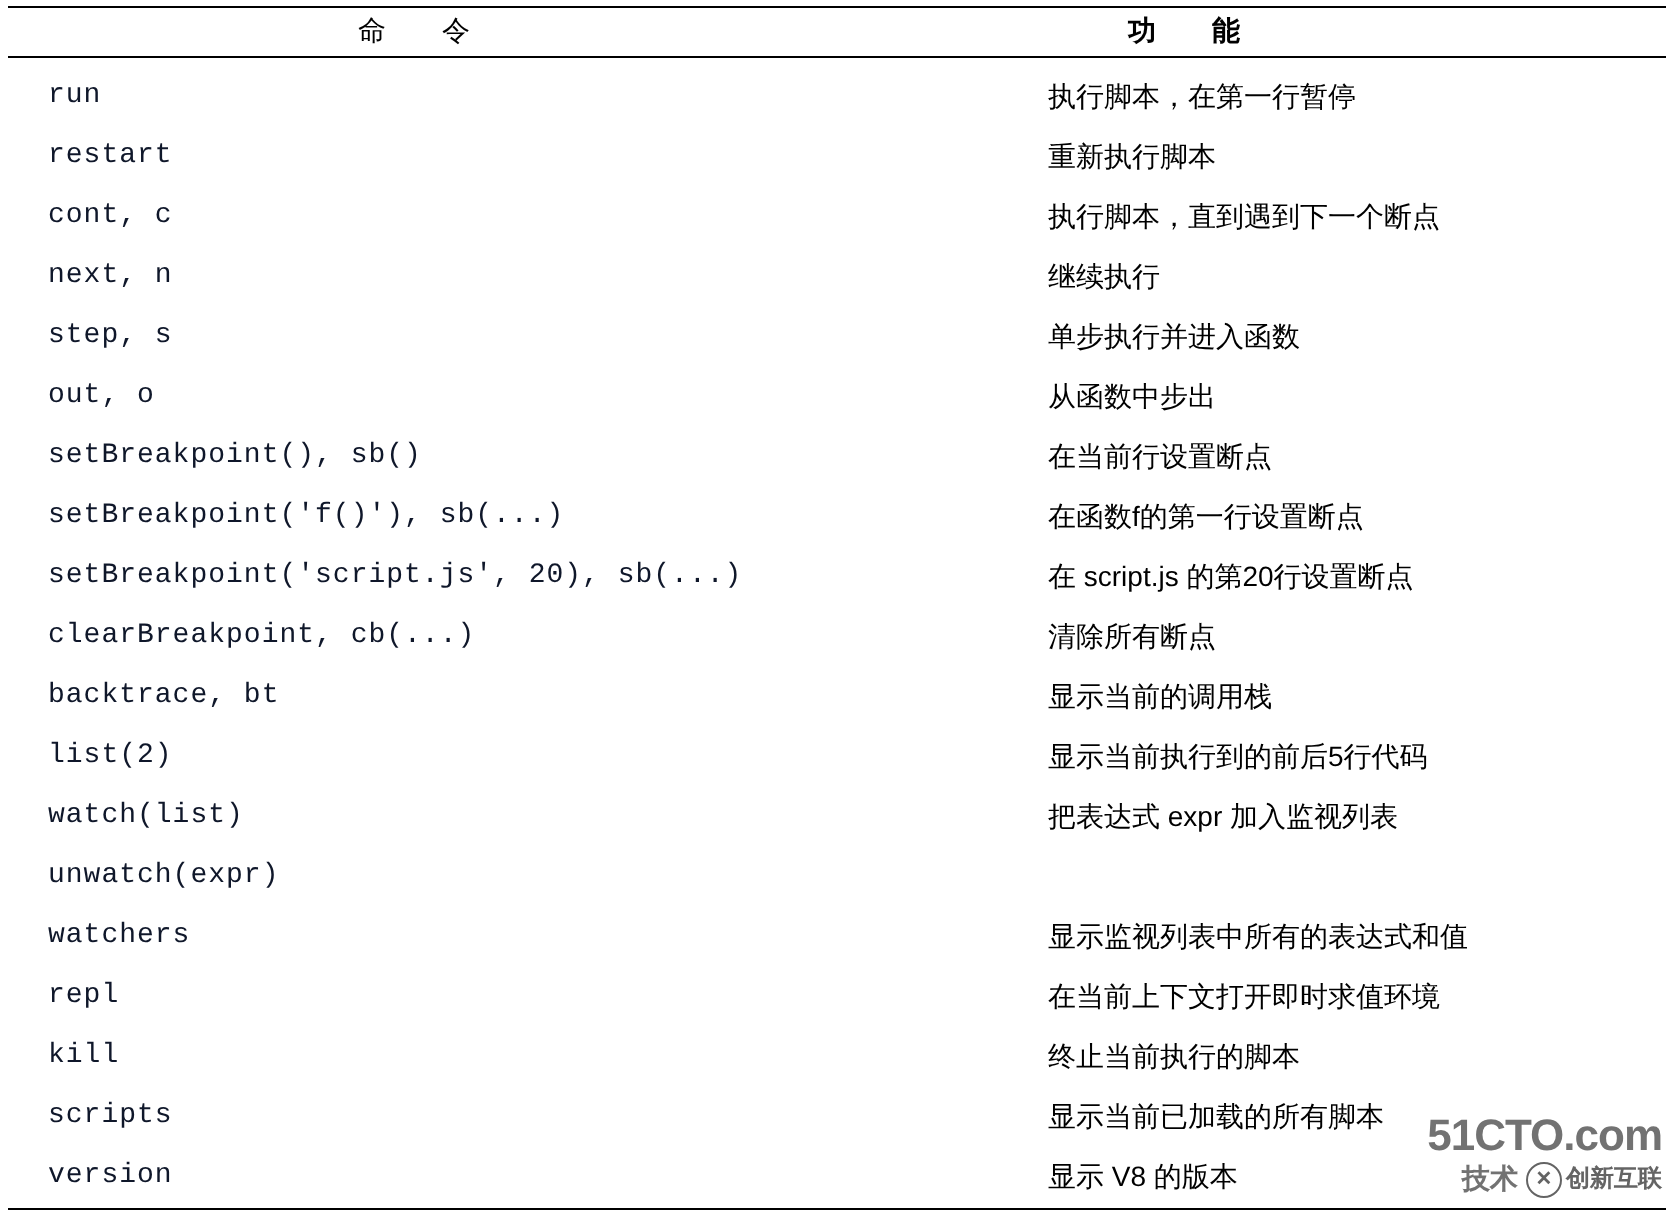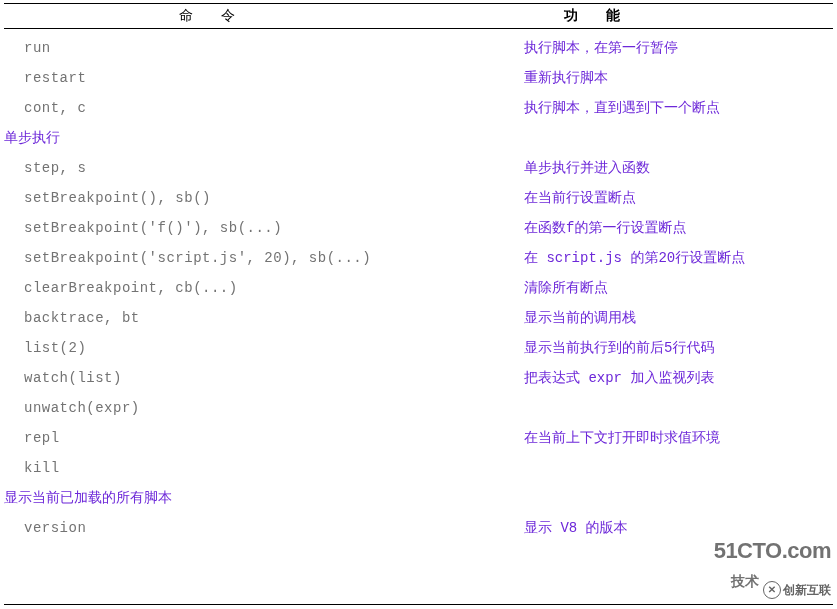--- a/index.html
+++ b/index.html
@@ -74,29 +74,29 @@
     display: flex;
     align-items: center;
     height: 30px;
     line-height: 30px;
   }
   .cell-cmd {
     width: 500px;
     padding-left: 20px;
     font-family: "Courier New", "Consolas", monospace;
     font-size: 14px;
-    color: #737373;
+    color: #0f172a;
     letter-spacing: 0.5px;
     white-space: pre;
   }
   .cell-desc {
     flex: 1;
-    font-family: Liberation Mono, monospace;
-    font-size: 14px;
-    color: #6d28d9;
+    font-family: Liberation Sans, sans-serif;
+    font-size: 14px;
+    color: #000000;
     white-space: pre;
   }
   
   .wm {
     position: absolute;
     right: 6px;
     bottom: 10px;
     text-align: right;
     opacity: 0.85;
     pointer-events: none;
@@ -118,27 +118,26 @@
     margin-top: 2px;
   }
   .wm .line2 .txt {
     font-family: "SimHei","黑体",sans-serif;
     font-size: 14px;
     font-weight: 700;
     color: #5a5a5a;
   }
   .wm .cxlogo {
     display: inline-flex;
-    align-items: center;
+    align-items: flex-start;
     gap: 2px;
     font-family: Liberation Serif, serif;
     font-size: 12px;
     font-weight: 700;
     color: #4a4a4a;
-    margin-top: 17px;
   }
   .wm .cxbadge {
     display: inline-block;
     width: 16px;
     height: 16px;
     border: 1.5px solid #4a4a4a;
     border-radius: 50%;
     position: relative;
   }
   .wm .cxbadge::before {
@@ -172,27 +171,32 @@
       </div>
       <div class="row">
         <div class="cell-cmd">restart</div>
         <div class="cell-desc">重新执行脚本</div>
       </div>
       <div class="row">
         <div class="cell-cmd">cont, c</div>
         <div class="cell-desc">执行脚本，直到遇到下一个断点</div>
       </div>
       <div class="row">
-        <div class="cell-desc">单步执行</div>
+        <div class="cell-cmd">next, n</div>
+        <div class="cell-desc">继续执行</div>
       </div>
       <div class="row">
         <div class="cell-cmd">step, s</div>
         <div class="cell-desc">单步执行并进入函数</div>
       </div>
       <div class="row">
+        <div class="cell-cmd">out, o</div>
+        <div class="cell-desc">从函数中步出</div>
+      </div>
+      <div class="row">
         <div class="cell-cmd">setBreakpoint(), sb()</div>
         <div class="cell-desc">在当前行设置断点</div>
       </div>
       <div class="row">
         <div class="cell-cmd">setBreakpoint('f()'), sb(...)</div>
         <div class="cell-desc">在函数f的第一行设置断点</div>
       </div>
       <div class="row">
         <div class="cell-cmd">setBreakpoint('script.js', 20), sb(...)</div>
         <div class="cell-desc">在 script.js 的第20行设置断点</div>
@@ -210,27 +214,33 @@
         <div class="cell-desc">显示当前执行到的前后5行代码</div>
       </div>
       <div class="row">
         <div class="cell-cmd">watch(list)</div>
         <div class="cell-desc">把表达式 expr 加入监视列表</div>
       </div>
       <div class="row">
         <div class="cell-cmd">unwatch(expr)</div>
       </div>
       <div class="row">
+        <div class="cell-cmd">watchers</div>
+        <div class="cell-desc">显示监视列表中所有的表达式和值</div>
+      </div>
+      <div class="row">
         <div class="cell-cmd">repl</div>
         <div class="cell-desc">在当前上下文打开即时求值环境</div>
       </div>
       <div class="row">
         <div class="cell-cmd">kill</div>
-      </div>
-      <div class="row">
+        <div class="cell-desc">终止当前执行的脚本</div>
+      </div>
+      <div class="row">
+        <div class="cell-cmd">scripts</div>
         <div class="cell-desc">显示当前已加载的所有脚本</div>
       </div>
       <div class="row">
         <div class="cell-cmd">version</div>
         <div class="cell-desc">显示 V8 的版本</div>
       </div>
     </div>
 
   <div class="hr-bottom"></div>
 

